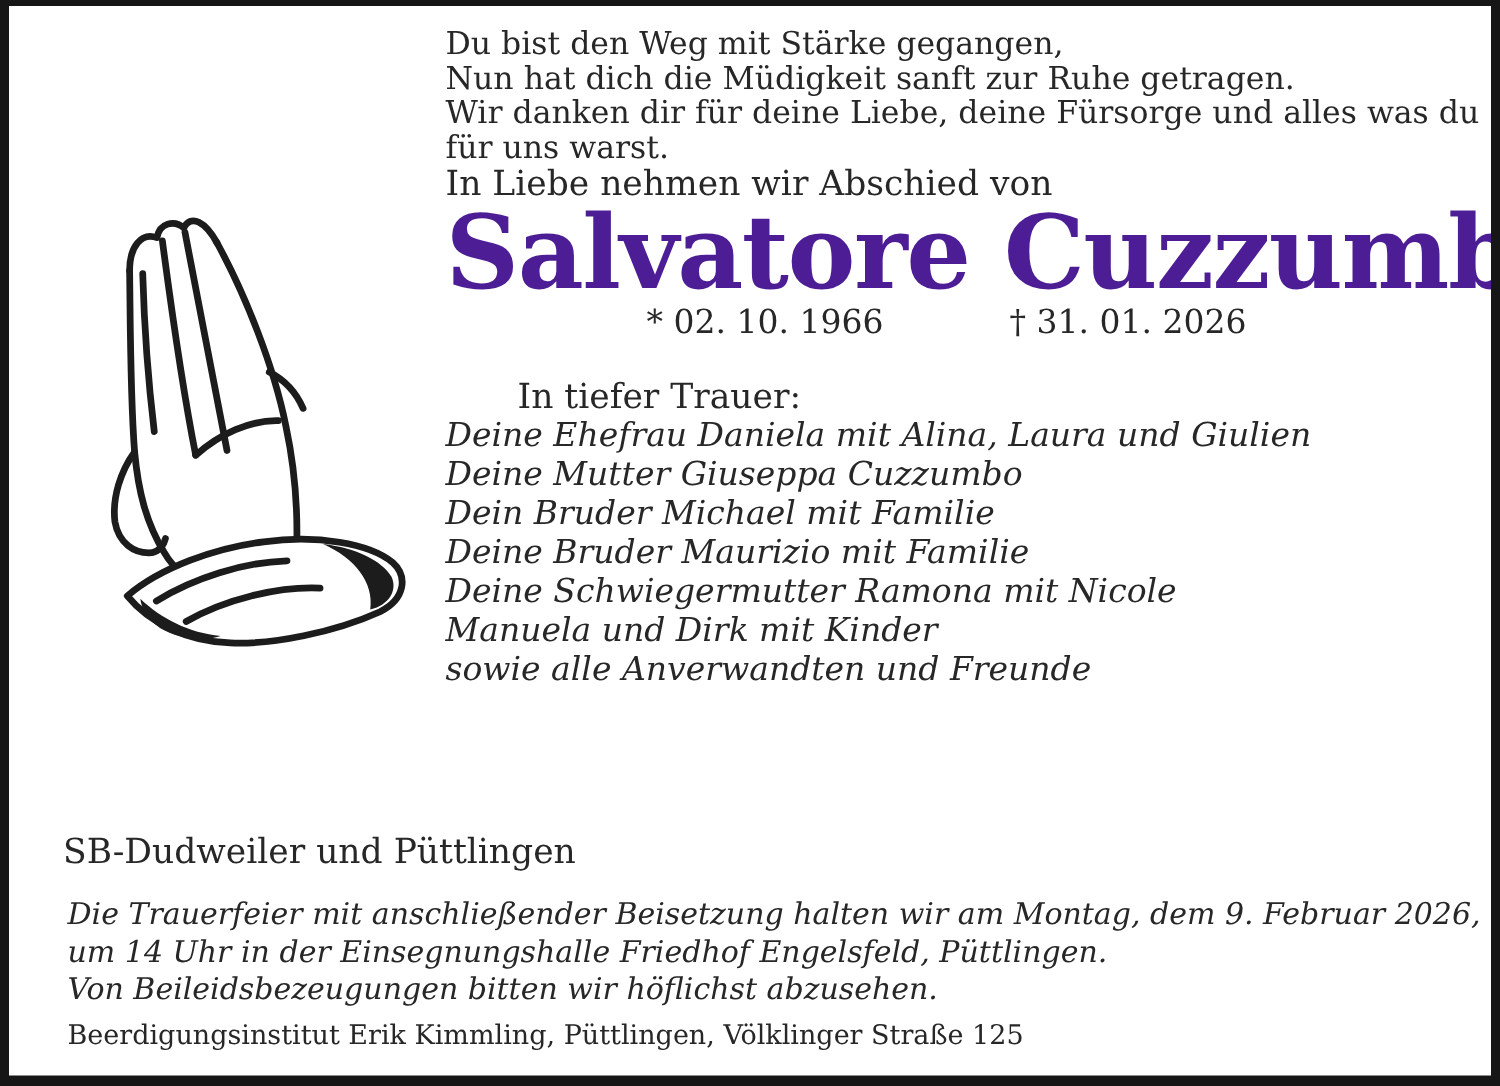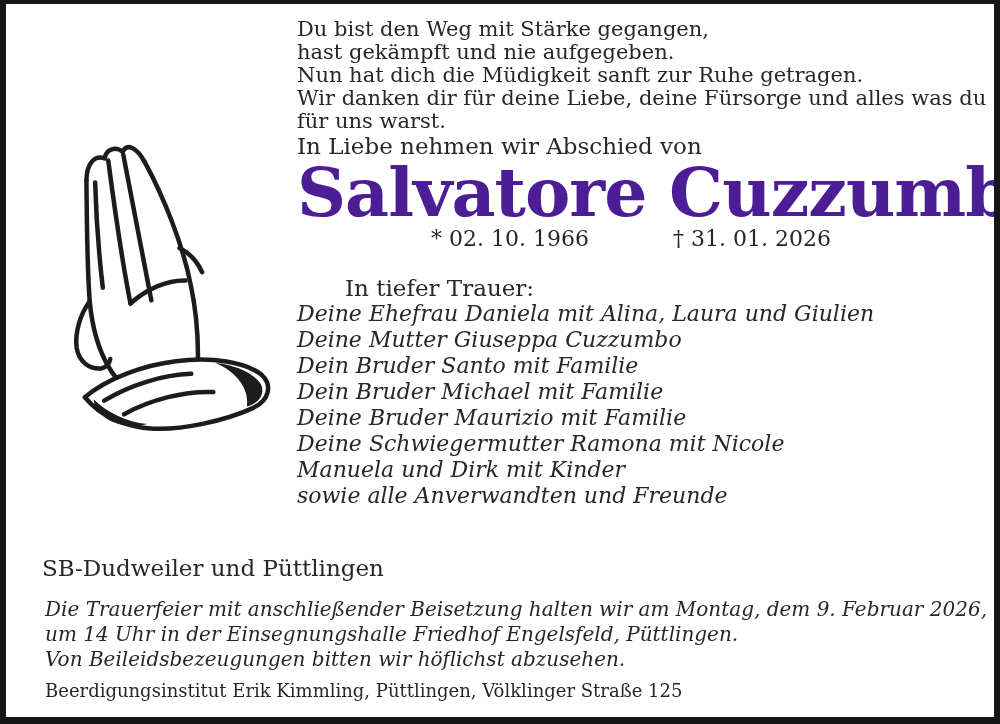--- a/index.html
+++ b/index.html
@@ -117,41 +117,39 @@
         <path d="M66 268 C95 260 131 260 158 268"></path>
         <path d="M167 240 C188 248 202 260 206 272 C208 282 200 290 187 290 C194 273 185 254 167 240 Z" fill="#1c1c1c" stroke="none"></path>
         <path d="M40 246 C50 262 66 276 86 283 C74 284 58 278 48 268 C42 261 39 253 40 246 Z" fill="#1c1c1c" stroke="none"></path>
       </g>
     </svg>
   </div>
 
   <div class="right-col">
     <div class="epitaph">
       <div class="epitaph-line">Du bist den Weg mit Stärke gegangen,</div>
-      <div class="epitaph-line">hast gekämpft und nie aufgegeben.</div>
       <div class="epitaph-line">Nun hat dich die Müdigkeit sanft zur Ruhe getragen.</div>
       <div class="epitaph-line">Wir danken dir für deine Liebe, deine Fürsorge und alles was du</div>
       <div class="epitaph-line">für uns warst.</div>
     </div>
 
     <div class="intro">In Liebe nehmen wir Abschied von</div>
 
     <div class="deceased-name">Salvatore Cuzzumbo</div>
 
     <div class="dates-row">
       <span>* 02. 10. 1966</span>
       <span>† 31. 01. 2026</span>
     </div>
 
     <div class="mourning-header">In tiefer Trauer:</div>
 
     <div class="mourners">
       <div class="mourner-line">Deine Ehefrau Daniela mit Alina, Laura und Giulien</div>
       <div class="mourner-line">Deine Mutter Giuseppa Cuzzumbo</div>
-      <div class="mourner-line">Dein Bruder Santo mit Familie</div>
       <div class="mourner-line">Dein Bruder Michael mit Familie</div>
       <div class="mourner-line">Deine Bruder Maurizio mit Familie</div>
       <div class="mourner-line">Deine Schwiegermutter Ramona mit Nicole</div>
       <div class="mourner-line">Manuela und Dirk mit Kinder</div>
       <div class="mourner-line">sowie alle Anverwandten und Freunde</div>
     </div>
   </div>
 
   <div class="locations">SB-Dudweiler und Püttlingen</div>
 

